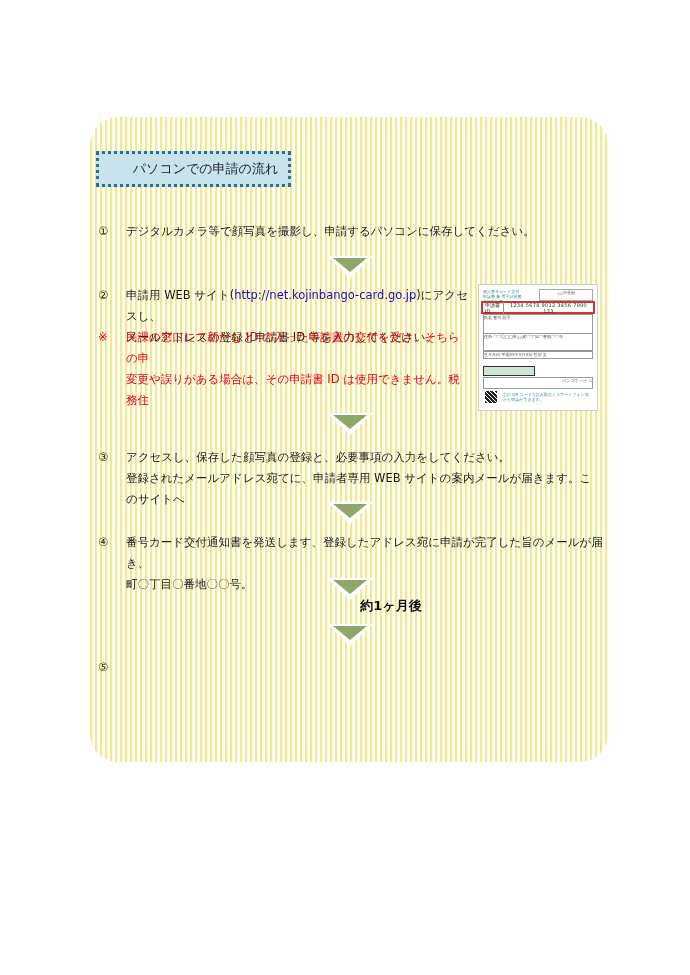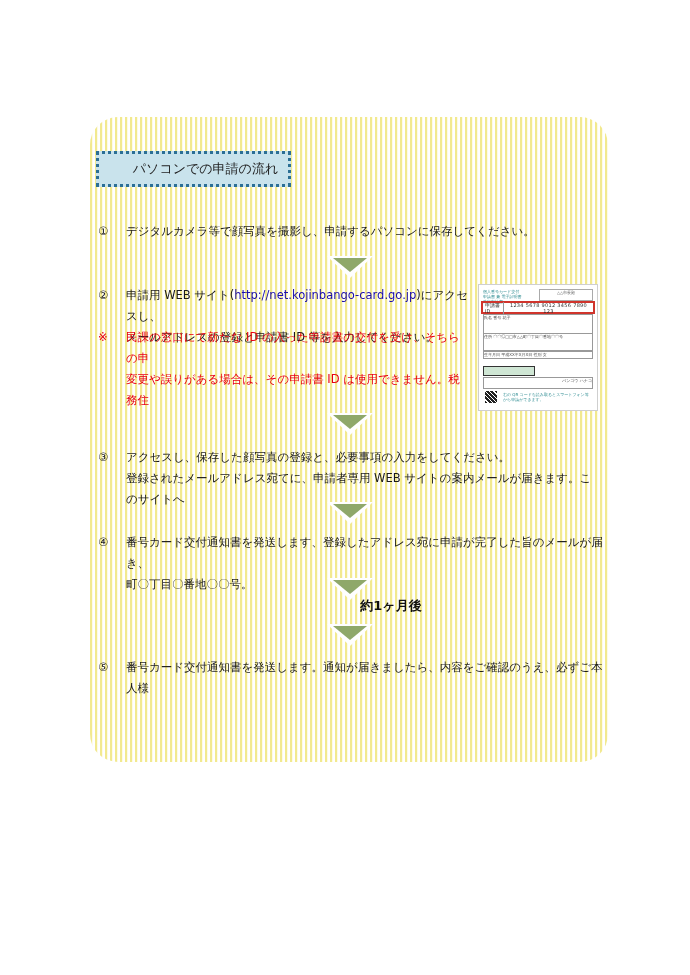--- a/index.html
+++ b/index.html
@@ -145,17 +145,16 @@
   <div class="after-label">約1ヶ月後</div>
 
   <svg class="arrow" style="left:235px; top:505px;" viewBox="0 0 50 26">
     <polygon points="2,2 48,2 25,24" fill="#ffffff"></polygon>
     <polygon points="8,4 42,4 25,18" fill="#8fa86a"></polygon>
   </svg>
 
   <div class="step" style="left:8px; top:540px; width:505px;">
     <span class="num">⑤</span>
     <div class="body">
-      <div>番号カード交付通知書を発送します。通知が届きましたら、内容をご確認のうえ、必ずご本人様</div>
     </div>
   </div>
 
 </div>
 
 </body></html>

